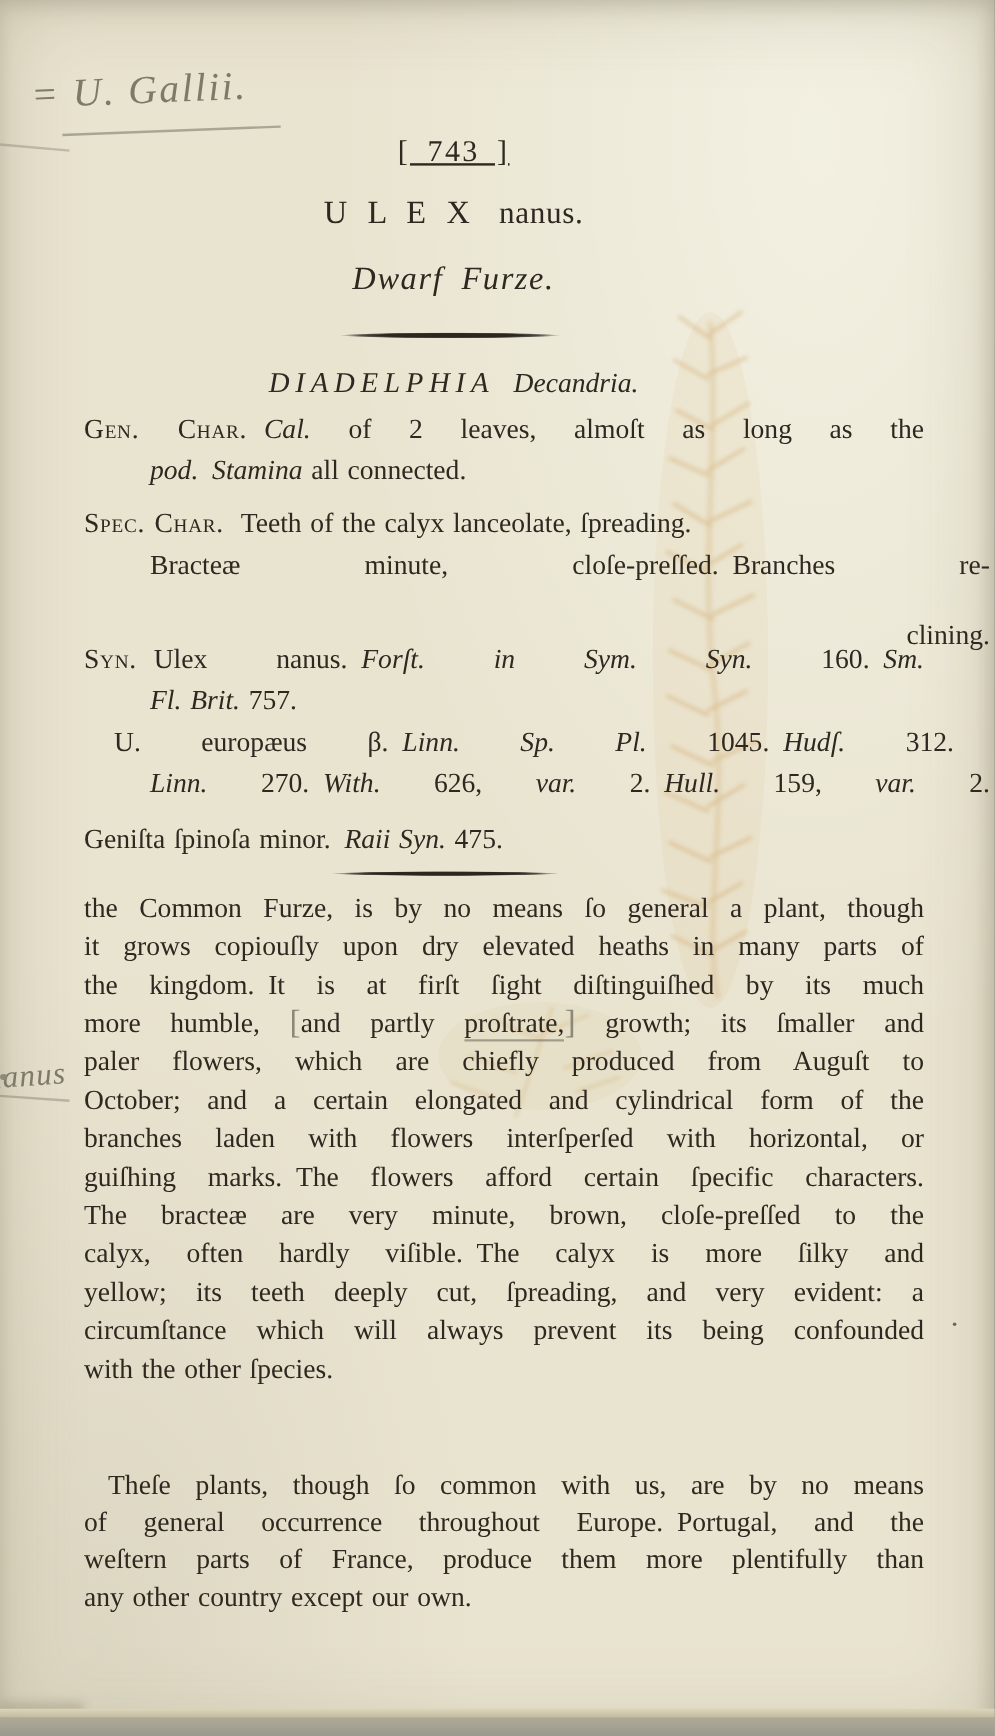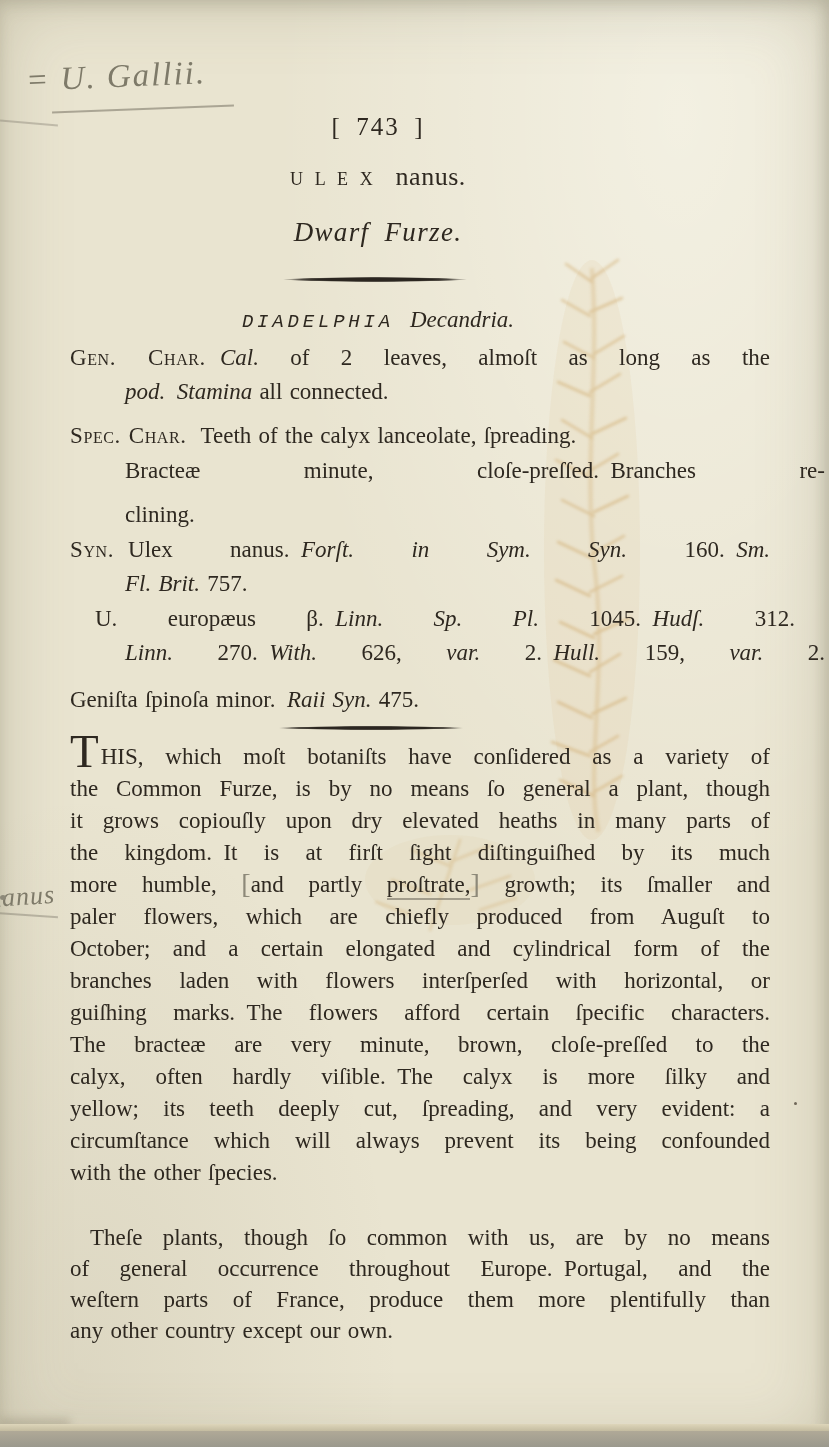--- a/index.html
+++ b/index.html
@@ -13,24 +13,24 @@
     box-shadow: inset 0 0 70px rgba(120,110,80,.28), inset -5px 0 14px rgba(100,95,75,.18), inset 0 8px 16px rgba(110,105,85,.12);
   }
   .row{position:absolute;left:70px;width:700px;font-size:23px;line-height:30px;word-spacing:1.5px;}
   .ctr{left:28px;text-align:center;}
   .j{text-align:justify;text-align-last:justify;}
   .it{font-style:italic;}
   .sc{font-variant:small-caps;letter-spacing:.6px;margin-right:14px;}
   .ind{padding-left:55px;}
   .ind2{padding-left:25px;}
   .pagenum{font-size:25px;letter-spacing:.08em;}
-  .genus{font-size:18px;letter-spacing:.16em;}
+  .genus{font-size:27px;letter-spacing:.16em;}
   .species{font-size:26px;margin-left:20px;letter-spacing:.02em;}
   .cname{font-size:27px;letter-spacing:.05em;word-spacing:7px;}
-  .clsname{font-size:19px;letter-spacing:.2em;font-family:Liberation Mono, monospace;}
+  .clsname{font-size:24px;letter-spacing:.2em;}
   .ordname{font-size:23px;margin-left:16px;}
   .rule{position:absolute;height:5px;border-radius:50%;
     background:radial-gradient(ellipse closest-side at center, #2b2620 62%, rgba(43,38,32,.8) 80%, rgba(43,38,32,0) 100%);}
   .para{position:absolute;left:70px;width:700px;font-size:23px;word-spacing:1.5px;}
   .para .ln{line-height:32px;}
   .para2 .ln{line-height:31px;}
   .indent1{text-indent:20px;}
   .dropT{font-size:47px;line-height:0;position:relative;top:3px;margin-right:2px;}
   .hw{position:absolute;font-style:italic;color:#7e7a69;}
   .hw-top{left:26px;top:58px;font-size:33px;letter-spacing:2px;transform:rotate(-2.5deg);}
@@ -98,47 +98,46 @@
         <path d="M110,664 L76,652"></path>
     </g>
   </svg>
 
   <div class="hw hw-top">= U. Gallii.</div>
   <div class="hw-line" style="left:52px;top:108px;width:182px;transform:rotate(-2.2deg);"></div>
   <div class="hw-line" style="left:0;top:122px;width:58px;transform:rotate(5deg);border-top-color:rgba(118,113,99,.35);"></div>
   <div class="hw hw-margin">nanus</div>
   <div class="hw-line" style="left:-8px;top:914px;width:66px;transform:rotate(4deg);border-top-color:rgba(118,113,99,.4);"></div>
 
-  <div class="row ctr pagenum" style="top:112px;">[ 743 ]</div>
+  <div class="row ctr pagenum" style="top:112px;text-decoration:underline;">[ 743 ]</div>
 
   <div class="row ctr" style="top:162px;"><span class="genus">U L E X</span><span class="species">nanus.</span></div>
 
   <div class="row ctr cname it" style="top:217px;">Dwarf Furze.</div>
 
   <div class="rule" style="left:283px;top:277px;width:184px;"></div>
 
   <div class="row ctr" style="top:305px;"><span class="it clsname">DIADELPHIA</span><span class="it ordname">Decandria.</span></div>
 
   <div class="row j" style="top:343px;"><span class="sc">Gen. Char.</span><span class="it">Cal.</span><span> of 2 leaves, almoſt as long as the</span></div>
   <div class="row ind" style="top:377px;"><span class="it">pod. </span><span class="it">Stamina</span><span> all connected.</span></div>
 
   <div class="row" style="top:421px;"><span class="sc">Spec. Char.</span><span>Teeth of the calyx lanceolate, ſpreading.</span></div>
   <div class="row ind j" style="top:456px;"><span>Bracteæ minute, cloſe-preſſed. Branches re-</span></div>
-  <div class="row ind" style="top:500px;"><span>clining.</span></div>
+  <div class="row ind" style="top:515px;text-align:right;"><span>clining.</span></div>
 
   <div class="row j" style="top:535px;"><span class="sc">Syn.</span><span>Ulex nanus. </span><span class="it">Forſt. in Sym. Syn.</span><span> 160. </span><span class="it">Sm.</span></div>
   <div class="row ind" style="top:569px;"><span class="it">Fl. Brit.</span><span> 757.</span></div>
   <div class="row ind2 j" style="top:604px;"><span>U. europæus β. </span><span class="it">Linn. Sp. Pl.</span><span> 1045. </span><span class="it">Hudſ.</span><span> 312.</span></div>
   <div class="row ind j" style="top:638px;"><span class="it">Linn.</span><span> 270. </span><span class="it">With.</span><span> 626, </span><span class="it">var.</span><span> 2. </span><span class="it">Hull.</span><span> 159, </span><span class="it">var.</span><span> 2.</span></div>
   <div class="row" style="top:685px;"><span>Geniſta ſpinoſa minor. </span><span class="it">Raii Syn.</span><span> 475.</span></div>
 
   <div class="rule" style="left:276px;top:726px;width:190px;height:4px;"></div>
 
   <div class="para" style="top:741px;">
-    <div class="ln j"><span class="dropT">T</span><span>HIS, which moſt botaniſts have conſidered as a variety of</span></div>
     <div class="ln j">the Common Furze, is by no means ſo general a plant, though</div>
     <div class="ln j">it grows copiouſly upon dry elevated heaths in many parts of</div>
     <div class="ln j">the kingdom. It is at firſt ſight diſtinguiſhed by its much</div>
     <div class="ln j"><span>more humble, </span><span class="pencil-br">[</span><span>and partly </span><span class="u-pencil">proſtrate,</span><span class="pencil-br">]</span><span> growth; its ſmaller and</span></div>
     <div class="ln j">paler flowers, which are chiefly produced from Auguſt to</div>
     <div class="ln j">October; and a certain elongated and cylindrical form of the</div>
     <div class="ln j">branches laden with flowers interſperſed with horizontal, or</div>
     <div class="ln j">guiſhing marks. The flowers afford certain ſpecific characters.</div>
     <div class="ln j">The bracteæ are very minute, brown, cloſe-preſſed to the</div>
     <div class="ln j">calyx, often hardly viſible. The calyx is more ſilky and</div>

